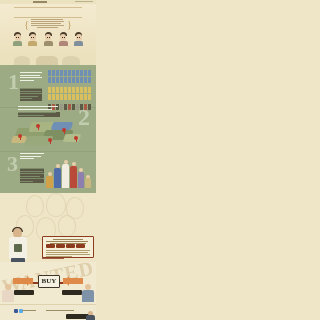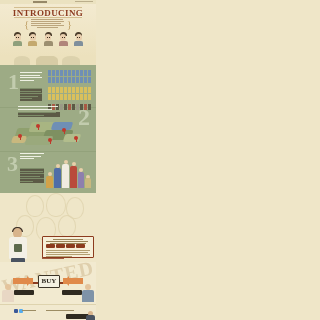--- a/index.html
+++ b/index.html
@@ -174,21 +174,20 @@
 
   <div class="topbar">
     <div class="logo"></div>
     <div class="topnav"></div>
   </div>
 
   <div class="hero">
     <div class="rule" style="top:3px"></div>
     <div class="rule" style="top:13px"></div>
 
-    <div class="title">INTRODUCING</div>
 
     <div class="brace">
       <span class="b bl">{</span>
       <span class="b br">}</span>
       <div class="lead">
         <i></i>
           <i></i>
           <i></i>
           <i></i>
           <i></i>

